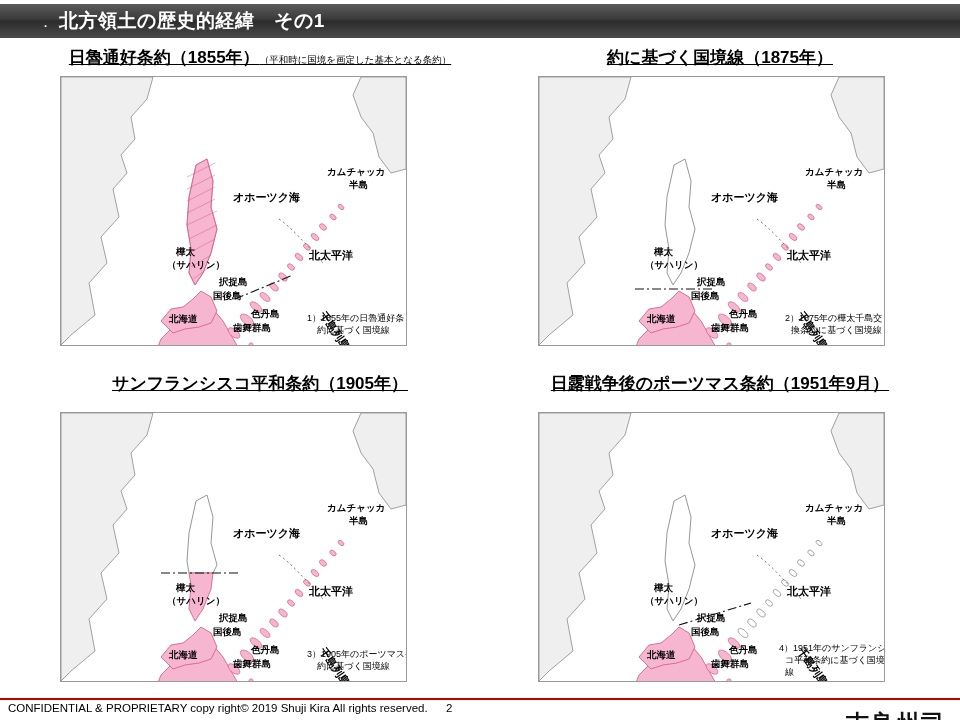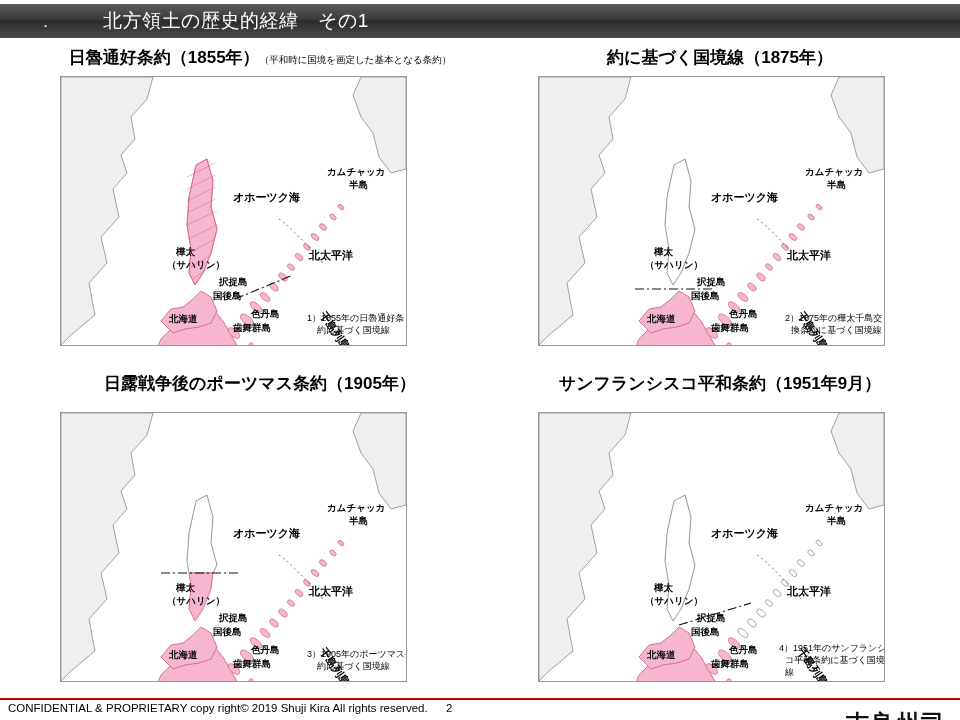--- a/index.html
+++ b/index.html
@@ -14,24 +14,24 @@
   .header{
     position:absolute;left:0;top:4px;width:960px;height:34px;
     background:linear-gradient(to bottom,#5b5b5b 0%,#3a3a3a 45%,#2b2b2b 50%,#4a4a4a 100%);
     display:flex;align-items:center;
     color:#ffffff;
   }
   .header .dot{
     margin-left:38px;margin-right:6px;font-size:15px;line-height:1;
   }
   .header .title{
-    font-size:19px;font-weight:normal;letter-spacing:0.5px;margin-left:44px;
-  }
-  
-  .panel{position:absolute;}
+    font-size:19px;font-weight:bold;letter-spacing:0.5px;
+  }
+  
+  .panel{position:absolute;text-decoration:underline;}
   .panel-title{
     text-align:center;font-size:17px;font-weight:bold;color:#000;
     white-space:nowrap;
   }
   .panel-title .note{
     font-size:9.5px;font-weight:normal;
   }
   .mapbox{
     position:absolute;
     border:1px solid #9a9a9a;
@@ -253,21 +253,21 @@
     </g>
   </svg>
 </div>
 <div style="position:absolute;left:0;top:0;width:0;height:0;overflow:hidden">
   
   
 </div>
 
 <div class="panel" style="left:40px;top:372px;width:440px;">
   <div class="panel-title">
-    <span>日露戦争後のポーツマス条約（1905年）</span><span class="note"></span>
+    <span>サンフランシスコ平和条約（1905年）</span><span class="note"></span>
   </div>
 </div>
 <div class="mapbox" style="left:60px;top:412px;width:345px;height:268px;">
   <svg width="345" height="268" viewBox="0 0 345 268" xmlns="http://www.w3.org/2000/svg">
     <rect x="0" y="0" width="345" height="268" fill="#ffffff"></rect>
     <path d="M0,0 L92,0 L86,22 L70,40 L74,62 L60,78 L66,96 L52,112 L58,140 L40,160 L46,186 L28,206 L34,238 L10,258 L0,268 Z" fill="#efefef" stroke="#8a8a8a" stroke-width="0.8"></path>
     <path d="M300,0 L345,0 L345,92 L330,96 L318,80 L312,56 L300,40 L292,18 Z" fill="#efefef" stroke="#8a8a8a" stroke-width="0.8"></path>
 
     <path d="M135,88 L146,82 L152,104 L150,130 L156,152 L152,160 L128,160 L126,148 L128,120 Z" fill="#ffffff" stroke="#8a8a8a" stroke-width="0.9"></path>
     <path d="M128,160 L152,160 L150,176 L142,196 L134,208 L128,196 L130,172 Z" fill="#f7b6cf" stroke="#d4648f" stroke-width="0.9"></path>
@@ -315,21 +315,21 @@
       <text x="256" y="256" font-size="9">約に基づく国境線</text>
     </g>
   </svg>
 </div>
 <div style="position:absolute;left:0;top:0;width:0;height:0;overflow:hidden">
   
 </div>
 
 <div class="panel" style="left:500px;top:372px;width:440px;">
   <div class="panel-title">
-    <span>サンフランシスコ平和条約（1951年9月）</span><span class="note"></span>
+    <span>日露戦争後のポーツマス条約（1951年9月）</span><span class="note"></span>
   </div>
 </div>
 <div class="mapbox" style="left:538px;top:412px;width:345px;height:268px;">
   <svg width="345" height="268" viewBox="0 0 345 268" xmlns="http://www.w3.org/2000/svg">
     <rect x="0" y="0" width="345" height="268" fill="#ffffff"></rect>
     <path d="M0,0 L92,0 L86,22 L70,40 L74,62 L60,78 L66,96 L52,112 L58,140 L40,160 L46,186 L28,206 L34,238 L10,258 L0,268 Z" fill="#efefef" stroke="#8a8a8a" stroke-width="0.8"></path>
     <path d="M300,0 L345,0 L345,92 L330,96 L318,80 L312,56 L300,40 L292,18 Z" fill="#efefef" stroke="#8a8a8a" stroke-width="0.8"></path>
 
     <path d="M135,88 L146,82 L152,104 L150,130 L156,152 L150,176 L142,196 L134,208 L128,196 L130,172 L126,148 L128,120 Z" fill="#ffffff" stroke="#8a8a8a" stroke-width="0.9"></path>
     <path d="M92,282 L100,262 L112,250 L124,248 L134,236 L142,226 L152,232 L162,244 L170,258 L178,272 L186,286 L176,300 L150,308 L120,306 L100,296 Z" fill="#f7b6cf" stroke="#d4648f" stroke-width="0.9"></path>

